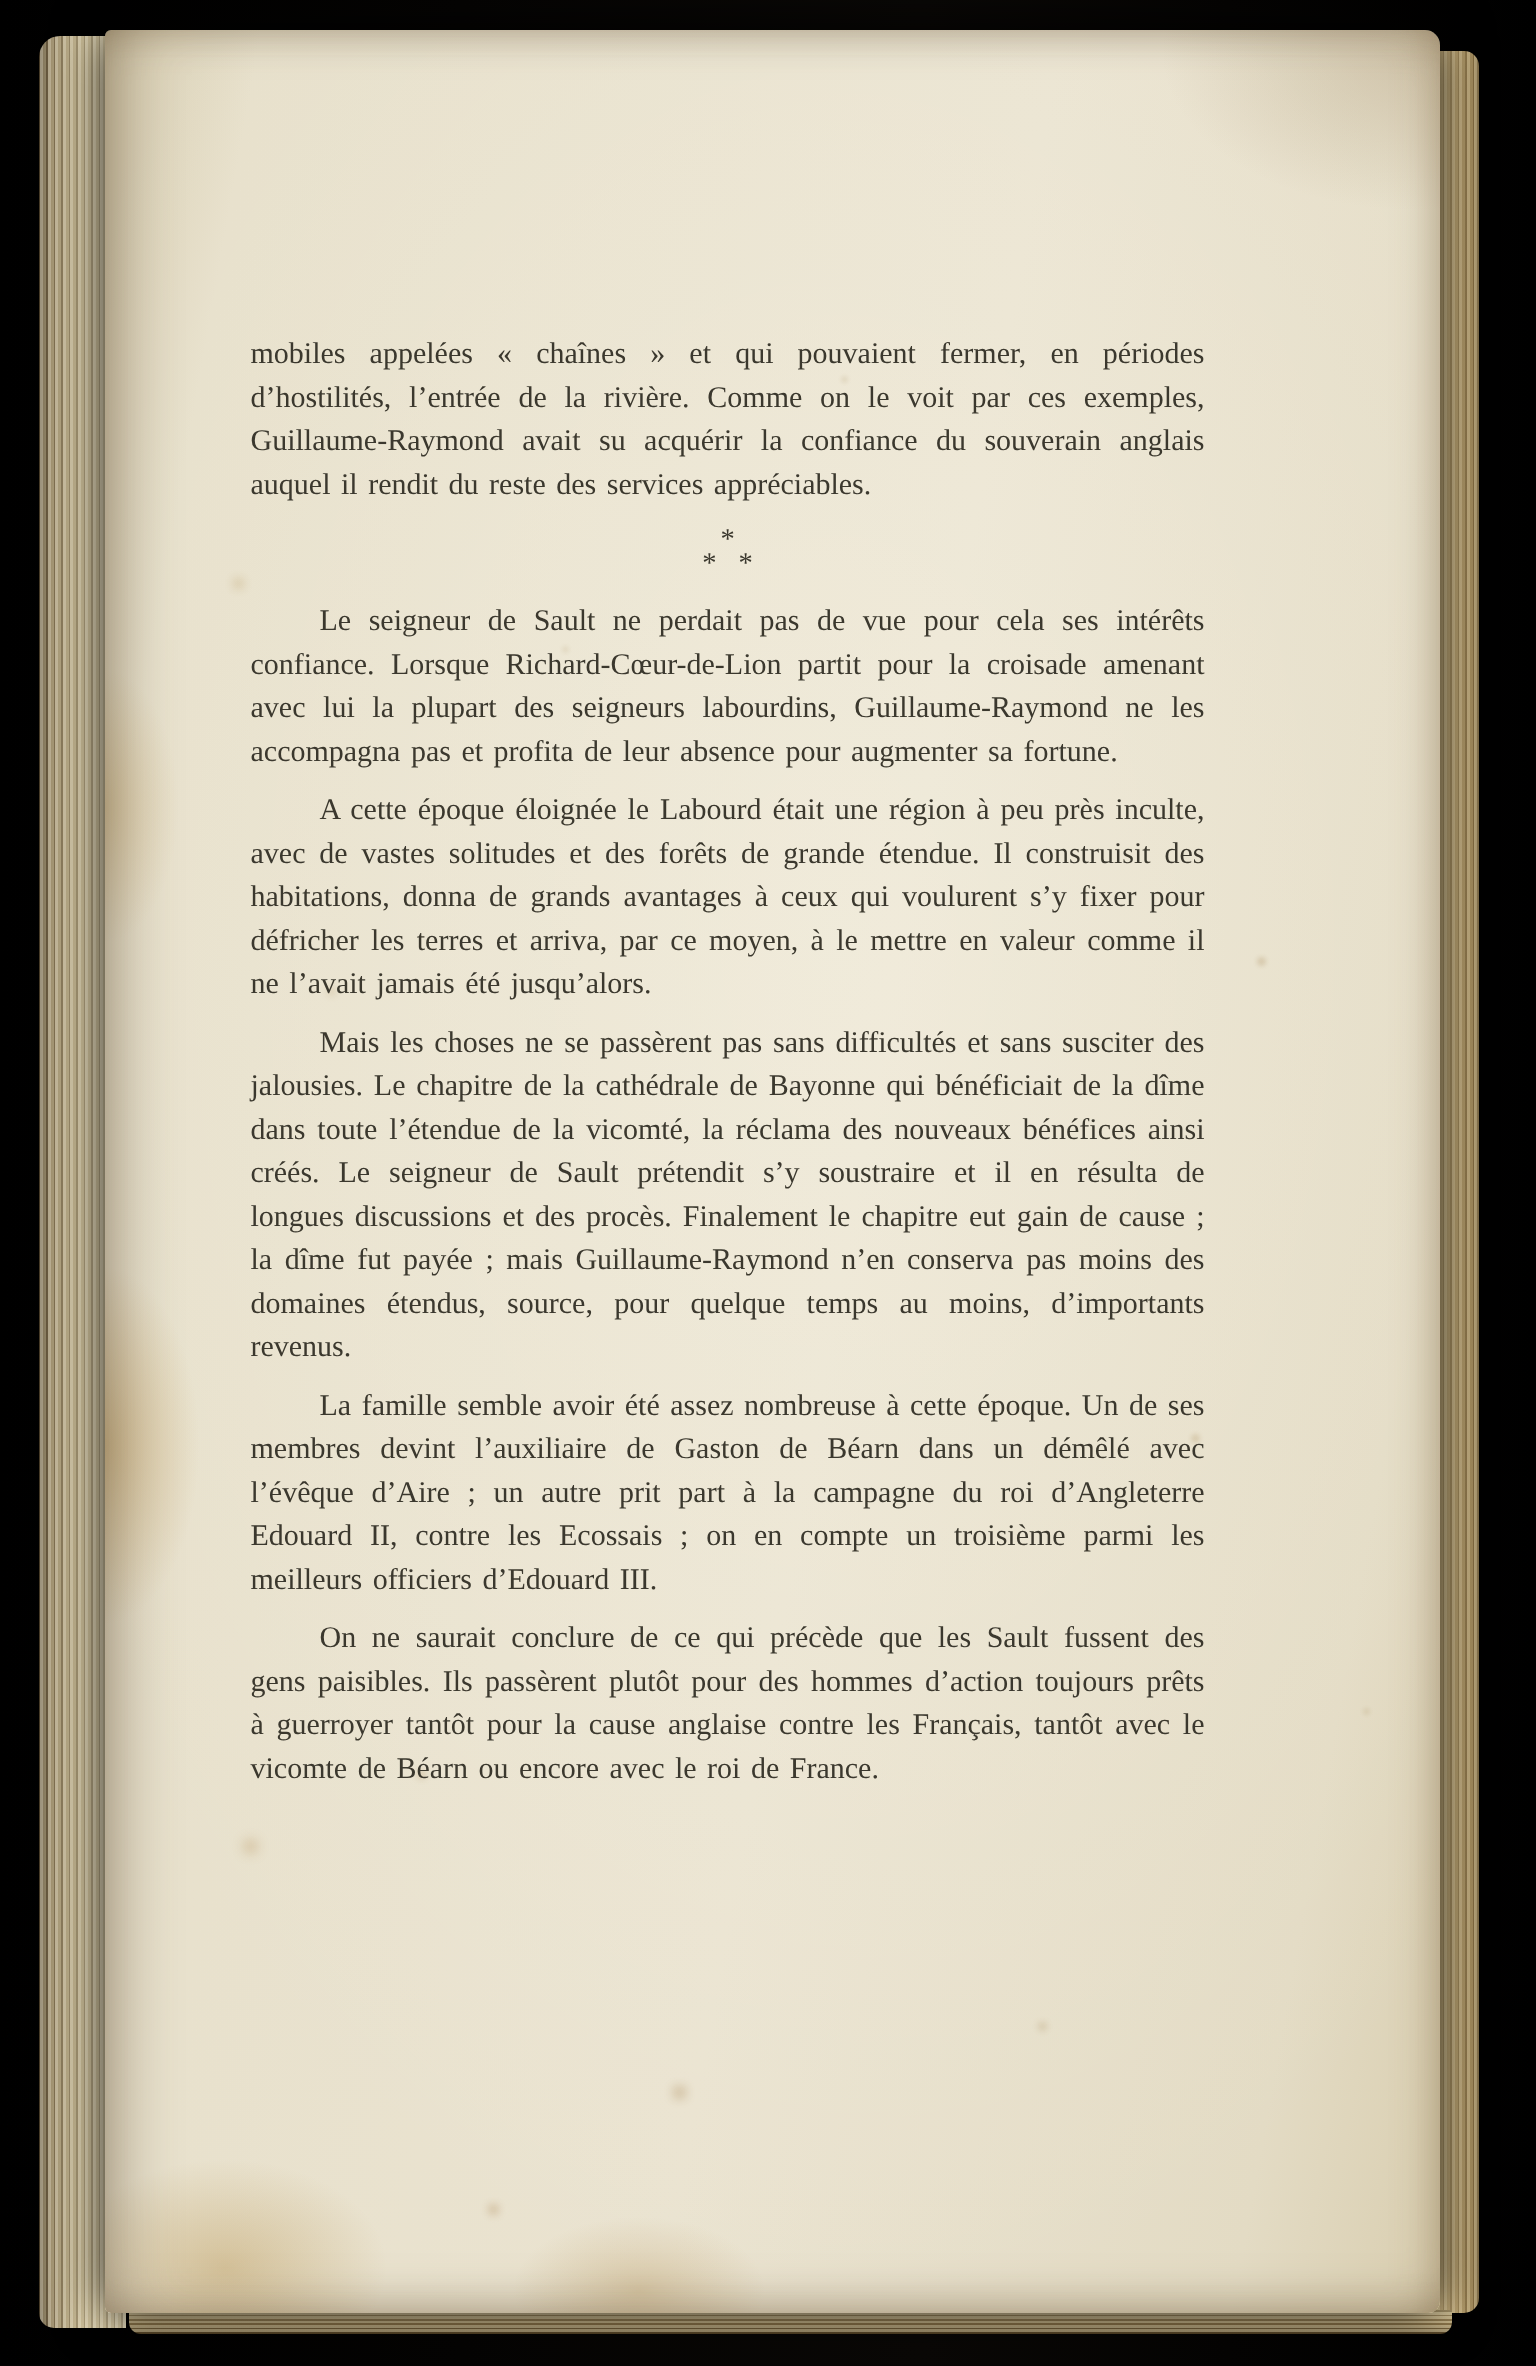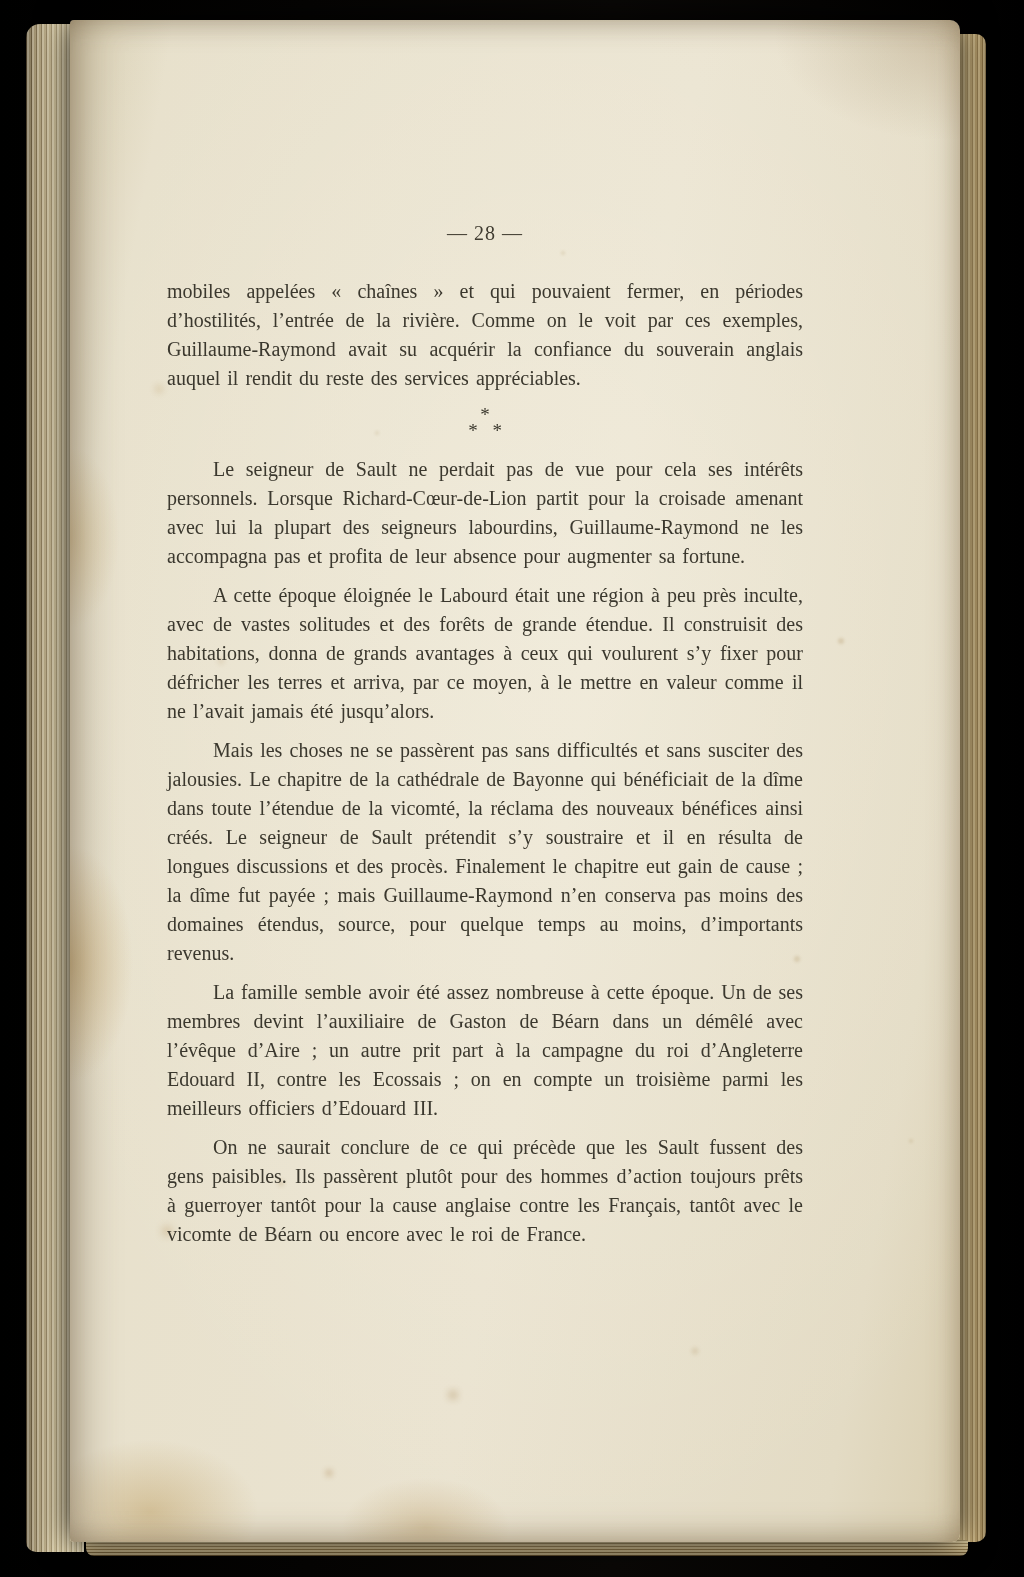--- a/index.html
+++ b/index.html
@@ -104,29 +104,28 @@
 
   <div class="stack-left"></div>
   <div class="edge-right"></div>
   <div class="edge-bottom"></div>
 
   <div class="paper">
     <div class="foxing"></div>
   </div>
 
   <div class="text-area">
-    <div class="page-number">— 28 —</div>
 
     <p class="para">mobiles appelées « chaînes » et qui pouvaient fermer, en périodes d’hostilités, l’entrée de la rivière. Comme on le voit par ces exemples, Guillaume-Raymond avait su acquérir la confiance du souverain anglais auquel il rendit du reste des services appréciables.</p>
 
     <div class="asterism">
       <div class="ast-top">*</div>
       <div class="ast-bottom">* *</div>
     </div>
 
-    <p class="para indent">Le seigneur de Sault ne perdait pas de vue pour cela ses intérêts personnels. Lorsque Richard-Cœur-de-Lion partit pour la croisade amenant avec lui la plupart des seigneurs labourdins, Guillaume-Raymond ne les accompagna pas et profita de leur absence pour augmenter sa fortune.</p>
+    <p class="para indent">Le seigneur de Sault ne perdait pas de vue pour cela ses intérêts confiance. Lorsque Richard-Cœur-de-Lion partit pour la croisade amenant avec lui la plupart des seigneurs labourdins, Guillaume-Raymond ne les accompagna pas et profita de leur absence pour augmenter sa fortune.</p>
     <p class="para indent">A cette époque éloignée le Labourd était une région à peu près inculte, avec de vastes solitudes et des forêts de grande étendue. Il construisit des habitations, donna de grands avantages à ceux qui voulurent s’y fixer pour défricher les terres et arriva, par ce moyen, à le mettre en valeur comme il ne l’avait jamais été jusqu’alors.</p>
     <p class="para indent">Mais les choses ne se passèrent pas sans difficultés et sans susciter des jalousies. Le chapitre de la cathédrale de Bayonne qui bénéficiait de la dîme dans toute l’étendue de la vicomté, la réclama des nouveaux bénéfices ainsi créés. Le seigneur de Sault prétendit s’y soustraire et il en résulta de longues discussions et des procès. Finalement le chapitre eut gain de cause ; la dîme fut payée ; mais Guillaume-Raymond n’en conserva pas moins des domaines étendus, source, pour quelque temps au moins, d’importants revenus.</p>
     <p class="para indent">La famille semble avoir été assez nombreuse à cette époque. Un de ses membres devint l’auxiliaire de Gaston de Béarn dans un démêlé avec l’évêque d’Aire ; un autre prit part à la campagne du roi d’Angleterre Edouard II, contre les Ecossais ; on en compte un troisième parmi les meilleurs officiers d’Edouard III.</p>
     <p class="para indent">On ne saurait conclure de ce qui précède que les Sault fussent des gens paisibles. Ils passèrent plutôt pour des hommes d’action toujours prêts à guerroyer tantôt pour la cause anglaise contre les Français, tantôt avec le vicomte de Béarn ou encore avec le roi de France.</p>
   </div>
 
 </div>
 
 </body></html>

